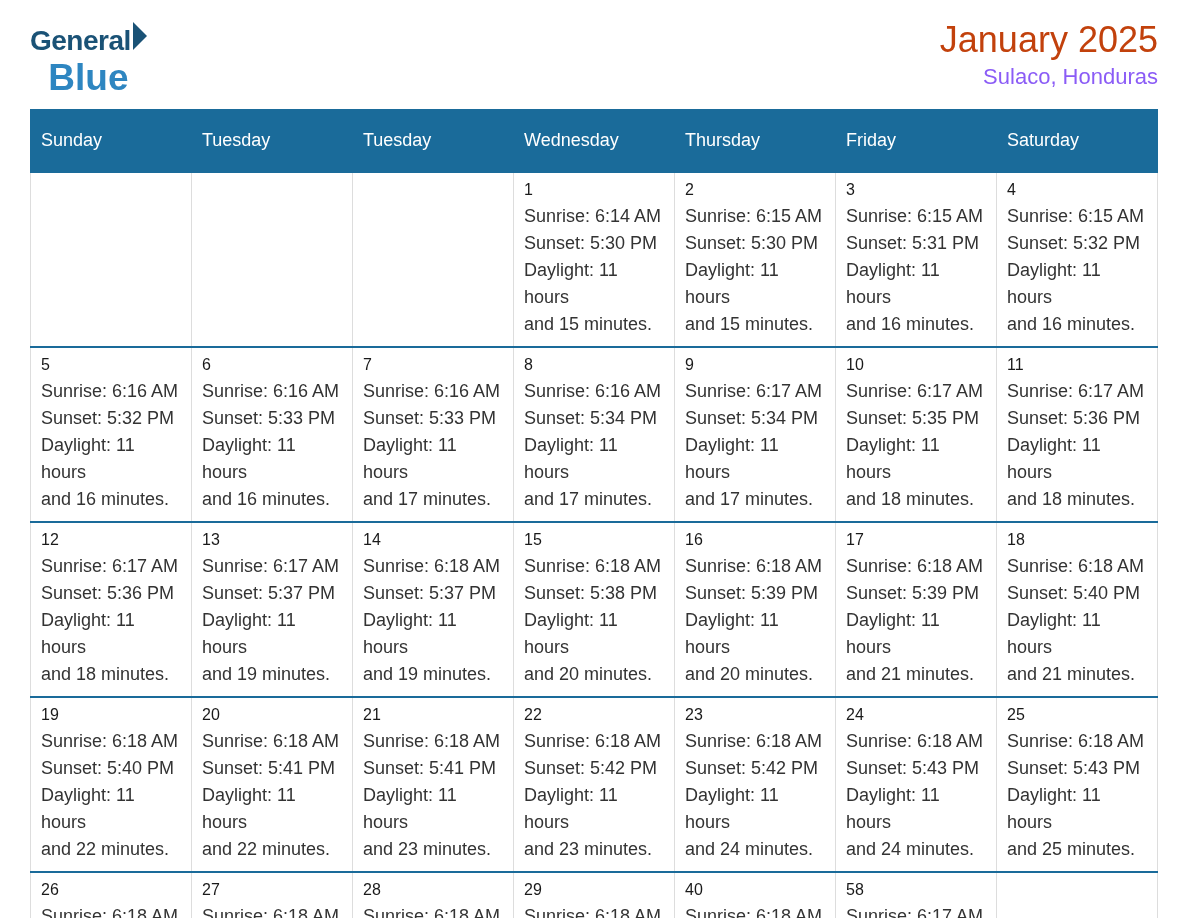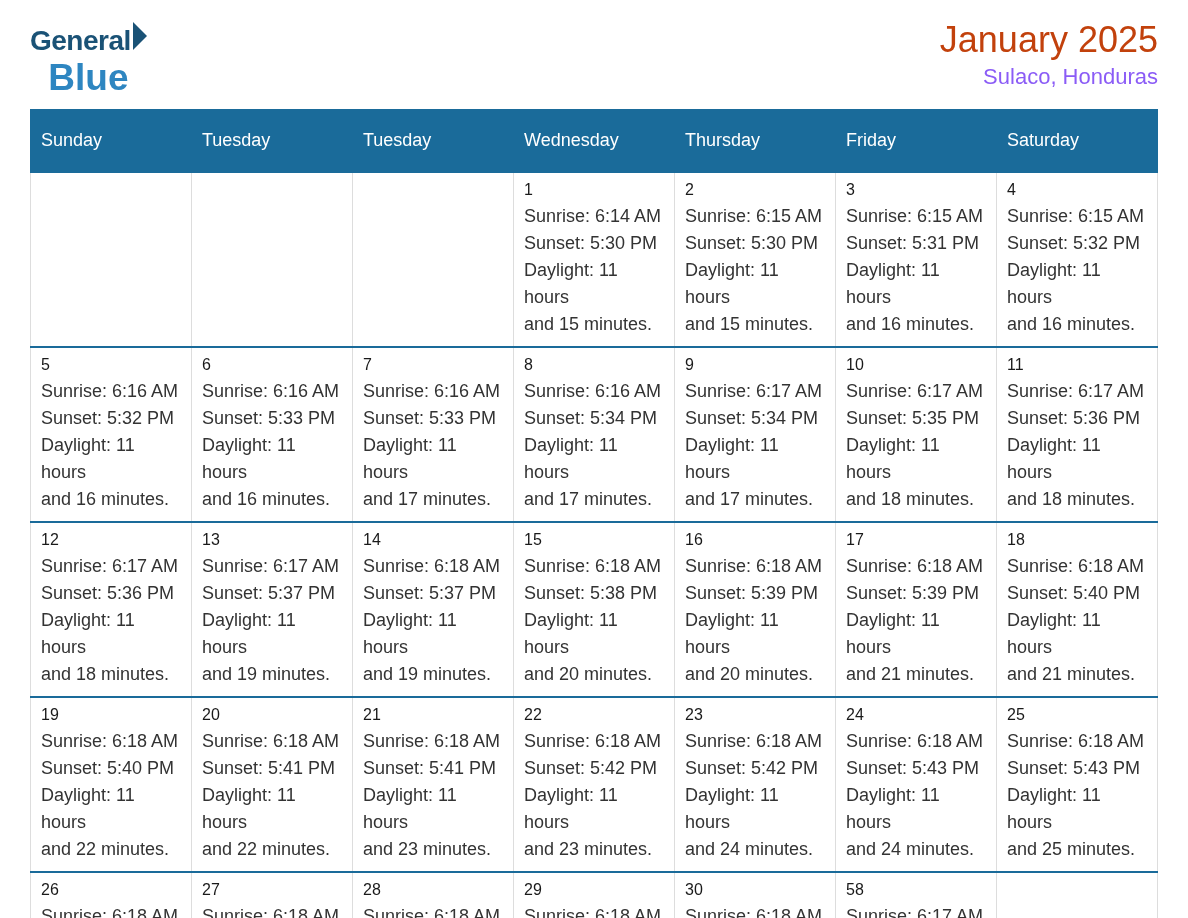--- a/index.html
+++ b/index.html
@@ -257,21 +257,21 @@
 Daylight: 11 hours
 and 26 minutes.</span></td>
         <td><span class="day-num">28</span><span class="day-info" style="white-space: pre-line;">Sunrise: 6:18 AM
 Sunset: 5:45 PM
 Daylight: 11 hours
 and 27 minutes.</span></td>
         <td><span class="day-num">29</span><span class="day-info" style="white-space: pre-line;">Sunrise: 6:18 AM
 Sunset: 5:46 PM
 Daylight: 11 hours
 and 27 minutes.</span></td>
-        <td><span class="day-num">30</span><span class="day-info" style="white-space: pre-line;">Sunrise: 6:18 AM
+        <td><span class="day-num">40</span><span class="day-info" style="white-space: pre-line;">Sunrise: 6:18 AM
 Sunset: 5:46 PM
 Daylight: 11 hours
 and 28 minutes.</span></td>
         <td><span class="day-num">58</span><span class="day-info" style="white-space: pre-line;">Sunrise: 6:17 AM
 Sunset: 5:46 PM
 Daylight: 11 hours
 and 29 minutes.</span></td>
         <td class="cell-empty"></td>
       </tr>
     </tbody>

